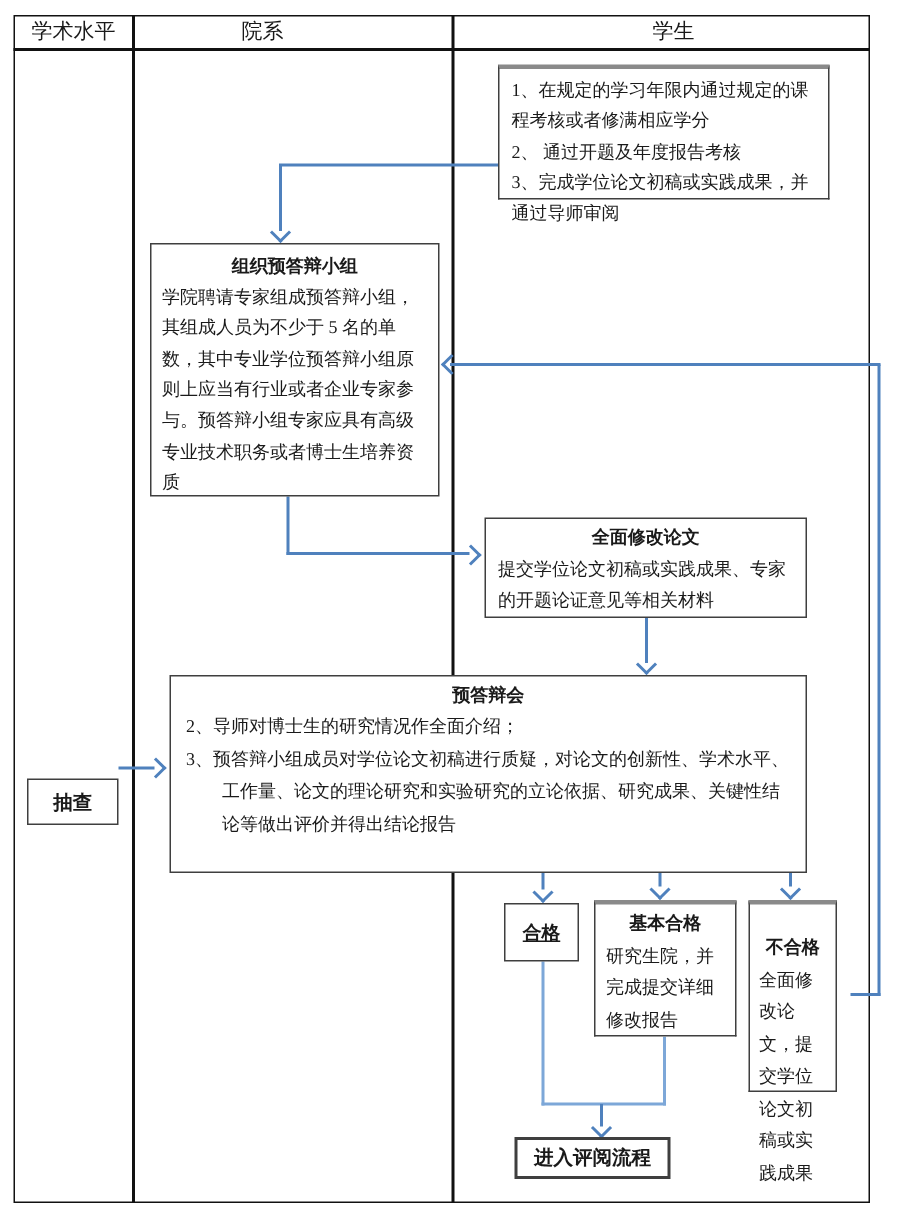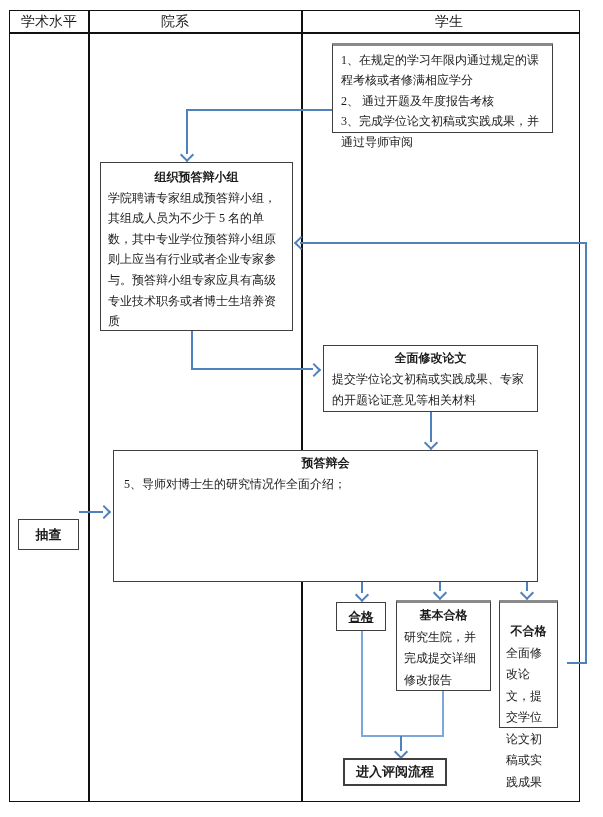--- a/index.html
+++ b/index.html
@@ -82,26 +82,27 @@
   <div>学院聘请专家组成预答辩小组，其组成人员为不少于 5 名的单数，其中专业学位预答辩小组原则上应当有行业或者企业专家参与。预答辩小组专家应具有高级专业技术职务或者博士生培养资质</div>
 </div>
 
 <div class="abs box" style="left:323px;top:345px;width:215px;height:67px;padding:2px 8px;line-height:21px;">
   <div class="title">全面修改论文</div>
   <div>提交学位论文初稿或实践成果、专家的开题论证意见等相关材料</div>
 </div>
 
 <div class="abs box" style="left:113px;top:450px;width:425px;height:132px;padding:2px 10px;line-height:21.4px;">
   <div class="title">预答辩会</div>
-  <div class="hang">5、导师对博士生的研究情况作全面介绍；</div>
+  <div class="hang">2、导师对博士生的研究情况作全面介绍；</div>
+  <div class="hang">3、预答辩小组成员对学位论文初稿进行质疑，对论文的创新性、学术水平、工作量、论文的理论研究和实验研究的立论依据、研究成果、关键性结论等做出评价并得出结论报告</div>
 </div>
 
 <div class="abs box center-label" style="left:18px;top:496px;width:61px;height:31px;font-size:13px;margin-top:23px;">抽查</div>
 
-<div class="abs box center-label" style="left:336px;top:602px;width:50px;height:29px;font-size:12.5px;text-decoration:underline;">合格</div>
+<div class="abs box center-label" style="left:336px;top:602px;width:50px;height:39px;font-size:12.5px;text-decoration:underline;">合格</div>
 
 <div class="abs box shadow-top" style="left:396px;top:600px;width:95px;height:91px;padding:2px 7px;line-height:21.5px;">
   <div class="title">基本合格</div>
   <div>研究生院，并完成提交详细修改报告</div>
 </div>
 
 <div class="abs box shadow-top" style="left:499px;top:600px;width:59px;height:128px;padding:18px 6px;line-height:21.5px;">
   <div class="title">不合格</div>
   <div>全面修改论文，提交学位论文初稿或实践成果</div>
 </div>

